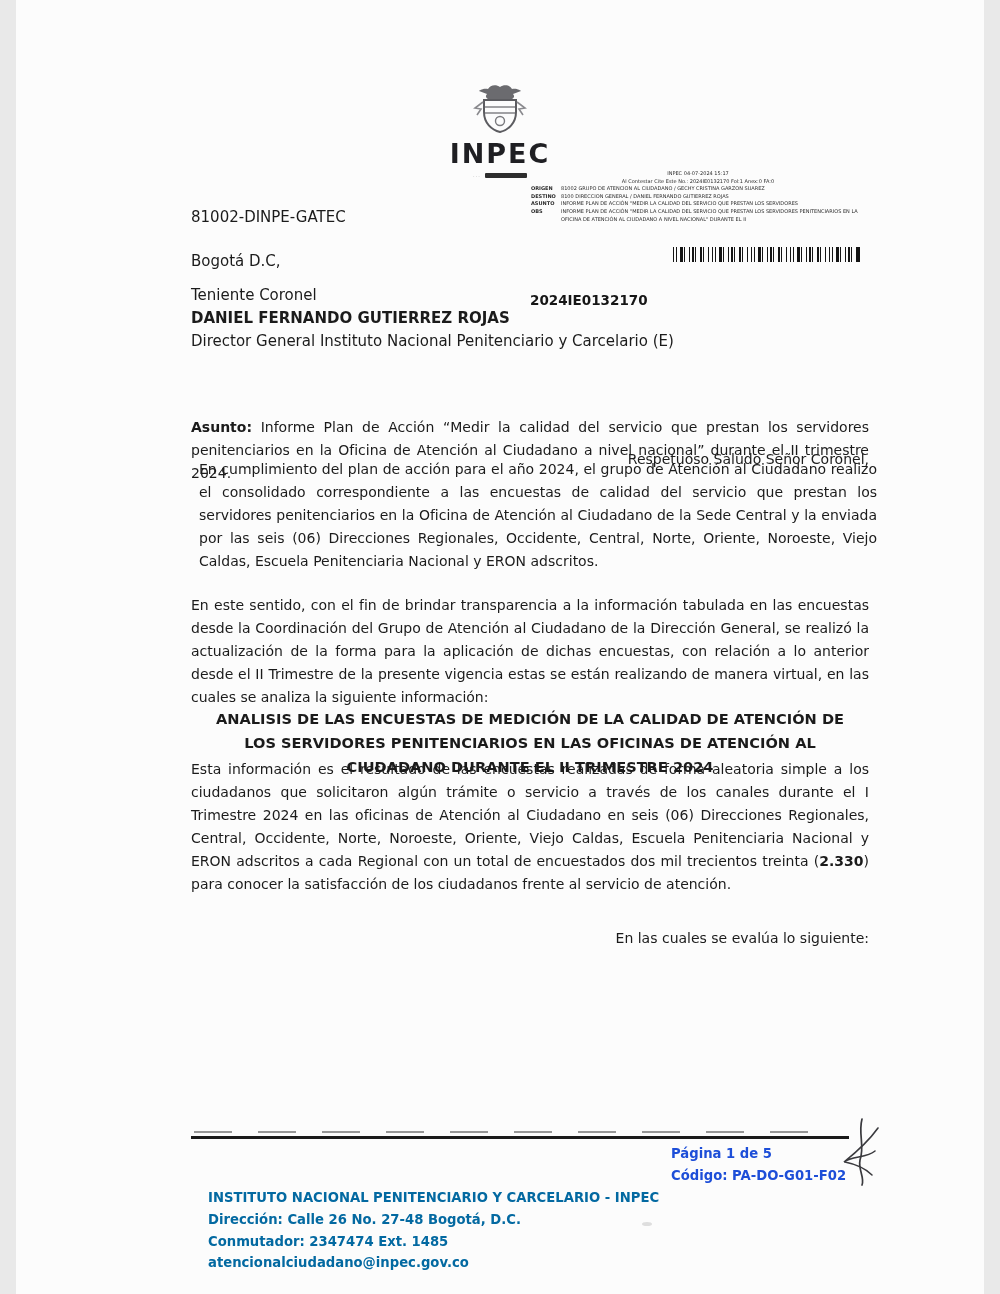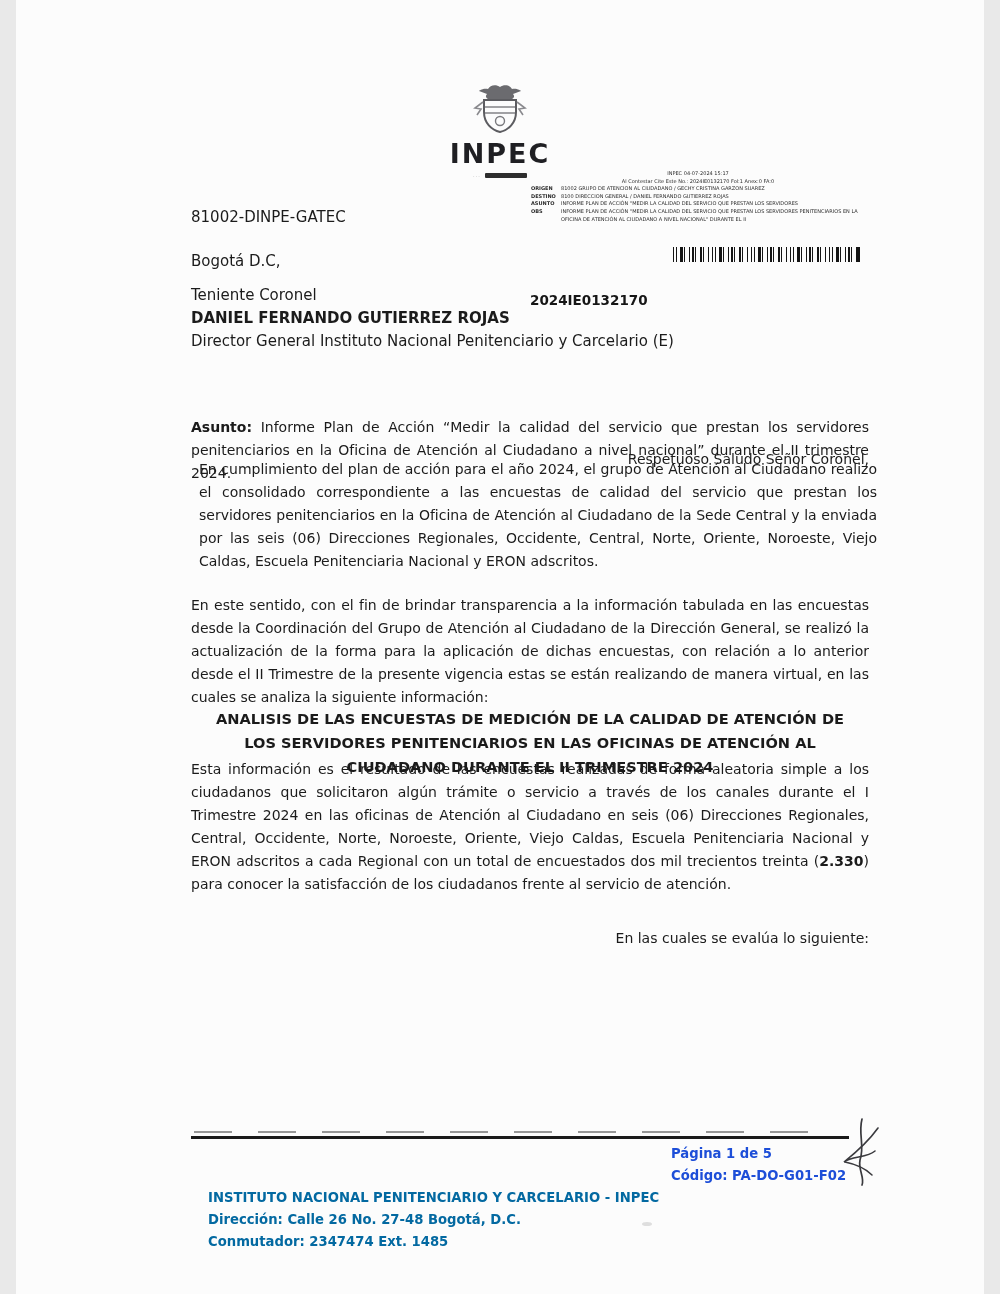--- a/index.html
+++ b/index.html
@@ -131,20 +131,21 @@
   <div class="block p3"><span>Esta información es el resultado de las encuestas realizadas de forma aleatoria simple a los ciudadanos que solicitaron algún trámite o servicio a través de los canales durante el I Trimestre 2024 en las oficinas de Atención al Ciudadano en seis (06) Direcciones Regionales, Central, Occidente, Norte, Noroeste, Oriente, Viejo Caldas, Escuela Penitenciaria Nacional y ERON adscritos a cada Regional con un total de encuestados dos mil trecientos treinta (</span><span class="b">2.330</span><span>) para conocer la satisfacción de los ciudadanos frente al servicio de atención.</span></div>
 
   <div class="block p4">En las cuales se evalúa lo siguiente:</div>
 
   <div class="footer-rule-ghost"></div>
   <div class="footer-rule"></div>
   <div class="footer-left">
     <div>INSTITUTO NACIONAL PENITENCIARIO Y CARCELARIO - INPEC</div>
     <div>Dirección: Calle 26 No. 27-48 Bogotá, D.C.</div>
     <div>Conmutador: 2347474   Ext. 1485</div>
+    <div>atencionalciudadano@inpec.gov.co</div>
   </div>
   <div class="footer-right">
     <div>Página 1 de 5</div>
     <div>Código: PA-DO-G01-F02</div>
   </div>
 
   <svg class="scribble" width="52" height="72" viewBox="0 0 52 72">
     <path d="M26 3 C22 18 29 30 24 44 C22 54 29 62 26 69" fill="none" stroke="#3a3a3e" stroke-width="1.7" stroke-linecap="round"></path>
     <path d="M42 12 C32 26 18 38 8 46 C16 40 31 42 39 35" fill="none" stroke="#3a3a3e" stroke-width="1.6" stroke-linecap="round"></path>
     <path d="M9 46 C19 48 30 53 36 59" fill="none" stroke="#3a3a3e" stroke-width="1.5" stroke-linecap="round"></path>

